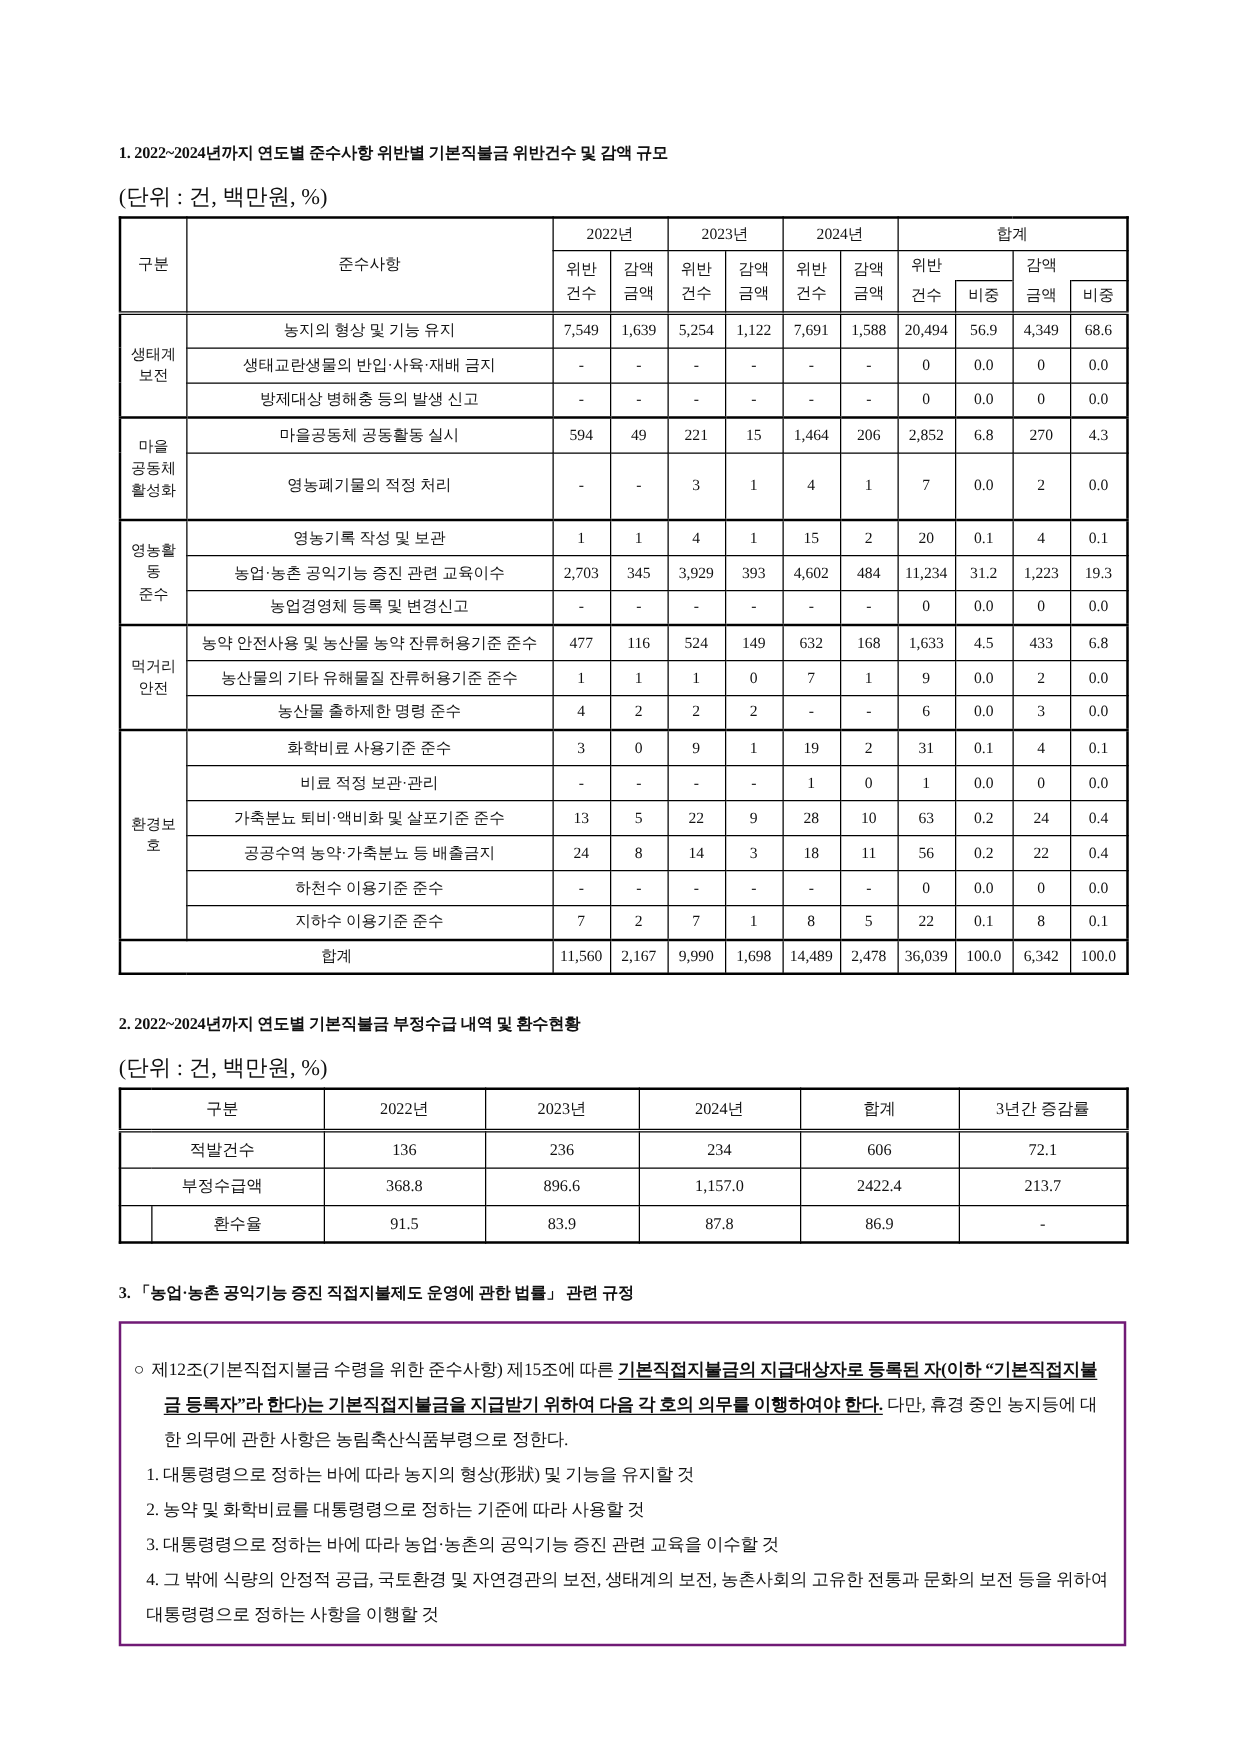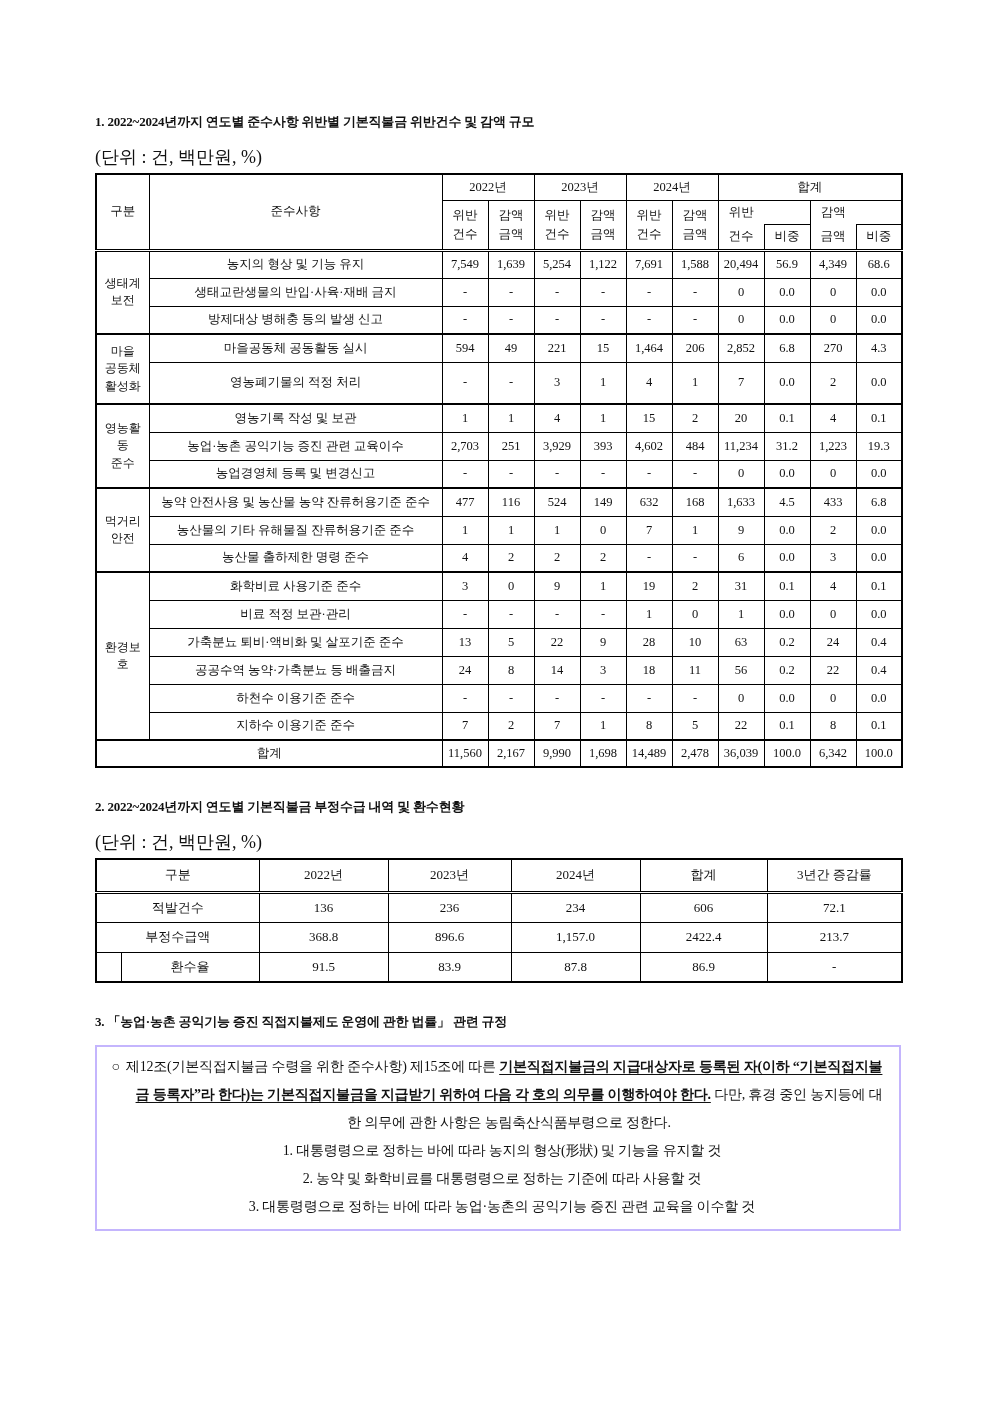--- a/index.html
+++ b/index.html
@@ -14,42 +14,42 @@
   th, td {
     border: 1px solid #000; text-align: center; vertical-align: middle;
     font-weight: normal; font-size: 12.5px; padding: 0 2px; overflow: hidden;
   }
   .t1 { border: 2px solid #000; }
   .t1 thead { border-bottom: 3px double #000; }
   .t1 thead tr.h1 { height: 26px; }
   .t1 thead tr.h2 { height: 24px; }
   .t1 thead tr.h3 { height: 26px; }
   .t1 tbody tr { height: 28px; }
-  .t1 tbody tr.tall { height: 42px; }
+  .t1 tbody tr.tall { height: 54px; }
   .t1 tbody tr.grp td { border-top: 2px solid #000; }
   .t1 tfoot tr { height: 27px; }
   .t1 tfoot td { border-top: 2px solid #000; }
   .pre { white-space: pre-line; line-height: 1.45; }
   .g { font-size: 12px; }
   .item { white-space: nowrap; }
   .nr { border-right: none; }
   .nl { border-left: none; }
   .nb { border-bottom: none; }
   .nt { border-top: none; }
   .t2 { border: 2px solid #000; font-size: 13px; }
   .t2 thead { border-bottom: 3px double #000; }
   .t2 thead tr { height: 33px; }
   .t2 tbody tr { height: 30px; }
   .t2 td, .t2 th { font-size: 13px; }
   .nbb { border-bottom: none; }
   .ind { border-top: none; }
   .mt { margin-top: 30px; }
   .lawbox {
-    margin-top: 14px; width: 806px; border: 2px solid #c4b5fd;
-    padding: 6px 12px 8px 10px; font-size: 14px; line-height: 28px; letter-spacing: -0.2px; text-align: center;
+    margin-top: 14px; width: 806px; border: 2px solid #701a75;
+    padding: 24px 12px 8px 10px; font-size: 14px; line-height: 28px; letter-spacing: -0.2px;
   }
   .law-p { padding-left: 24px; text-indent: -24px; }
   .bullet { margin-right: 6px; }
   .emph { font-weight: bold; text-decoration: underline; text-underline-offset: 3px; }
   .law-item { padding-left: 10px; }
 </style>
 </head>
 <body>
 
 <div class="page">
@@ -188,21 +188,21 @@
           <td>15</td>
           <td>2</td>
           <td>20</td>
           <td>0.1</td>
           <td>4</td>
           <td>0.1</td>
       </tr>
       <tr>
         <td class="item">농업·농촌 공익기능 증진 관련 교육이수</td>
         <td>2,703</td>
-          <td>251</td>
+          <td>345</td>
           <td>3,929</td>
           <td>393</td>
           <td>4,602</td>
           <td>484</td>
           <td>11,234</td>
           <td>31.2</td>
           <td>1,223</td>
           <td>19.3</td>
       </tr>
       <tr>
@@ -408,15 +408,16 @@
     </tbody>
   </table>
 
   <div class="sec-title mt">3. 「농업·농촌 공익기능 증진 직접지불제도 운영에 관한 법률」 관련 규정</div>
 
   <div class="lawbox">
     <p class="law-p"><span class="bullet">○</span><span>제12조(기본직접지불금 수령을 위한 준수사항) 제15조에 따른 </span><span class="emph">기본직접지불금의 지급대상자로 등록된 자(이하 “기본직접지불금 등록자”라 한다)는 기본직접지불금을 지급받기 위하여 다음 각 호의 의무를 이행하여야 한다.</span><span> 다만, 휴경 중인 농지등에 대한 의무에 관한 사항은 농림축산식품부령으로 정한다.</span></p>
     <div class="law-item">1. 대통령령으로 정하는 바에 따라 농지의 형상(形狀) 및 기능을 유지할 것</div>
     <div class="law-item">2. 농약 및 화학비료를 대통령령으로 정하는 기준에 따라 사용할 것</div>
     <div class="law-item">3. 대통령령으로 정하는 바에 따라 농업·농촌의 공익기능 증진 관련 교육을 이수할 것</div>
+    <div class="law-item">4. 그 밖에 식량의 안정적 공급, 국토환경 및 자연경관의 보전, 생태계의 보전, 농촌사회의 고유한 전통과 문화의 보전 등을 위하여 대통령령으로 정하는 사항을 이행할 것</div>
   </div>
 
 </div>
 
 </body></html>

